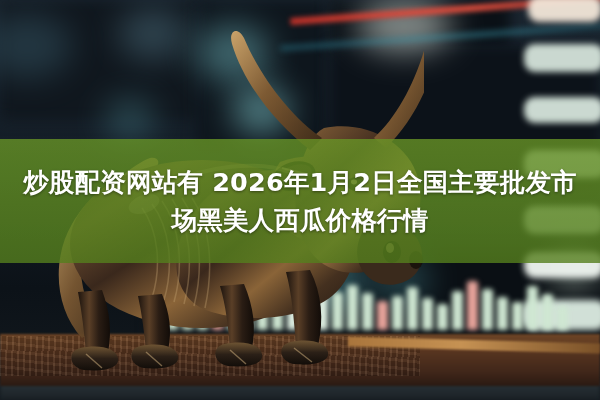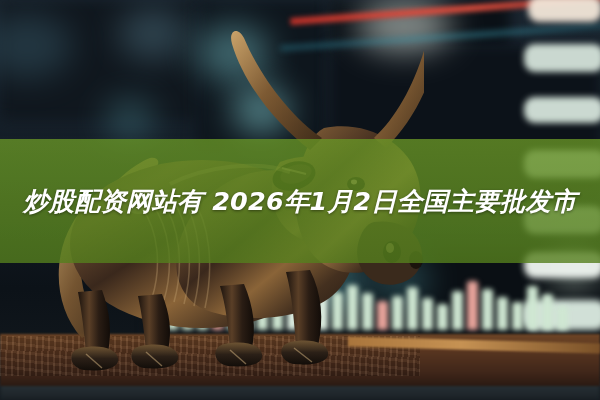--- a/index.html
+++ b/index.html
@@ -79,21 +79,20 @@
 
   #headline{
     position:absolute;left:0;top:139px;width:600px;height:124px;
     display:flex;flex-direction:column;align-items:center;justify-content:center;
     gap:2px;
   }
   .hl-line{
     color:#ffffff;font-size:25.5px;font-weight:700;letter-spacing:.2px;
     line-height:1.42;white-space:nowrap;
     text-shadow:0 1px 3px rgba(0,0,0,.45);
-    font-style:italic;
   }
 </style>
 </head>
 <body>
 
 <div id="stage">
 
   <div class="layer bg-base"></div>
 
   <div class="layer">
@@ -266,15 +265,16 @@
       <ellipse cx="150" cy="196" rx="16" ry="9" fill="#e0c79a" opacity=".28" transform="rotate(-20 150 196)"></ellipse>
     </svg>
   </div>
 
   <div id="band">
     <div class="tint"></div>
   </div>
 
   <div id="headline">
     <div class="hl-line">炒股配资网站有 2026年1月2日全国主要批发市</div>
+    <div class="hl-line">场黑美人西瓜价格行情</div>
   </div>
 
 </div>
 
 </body></html>

